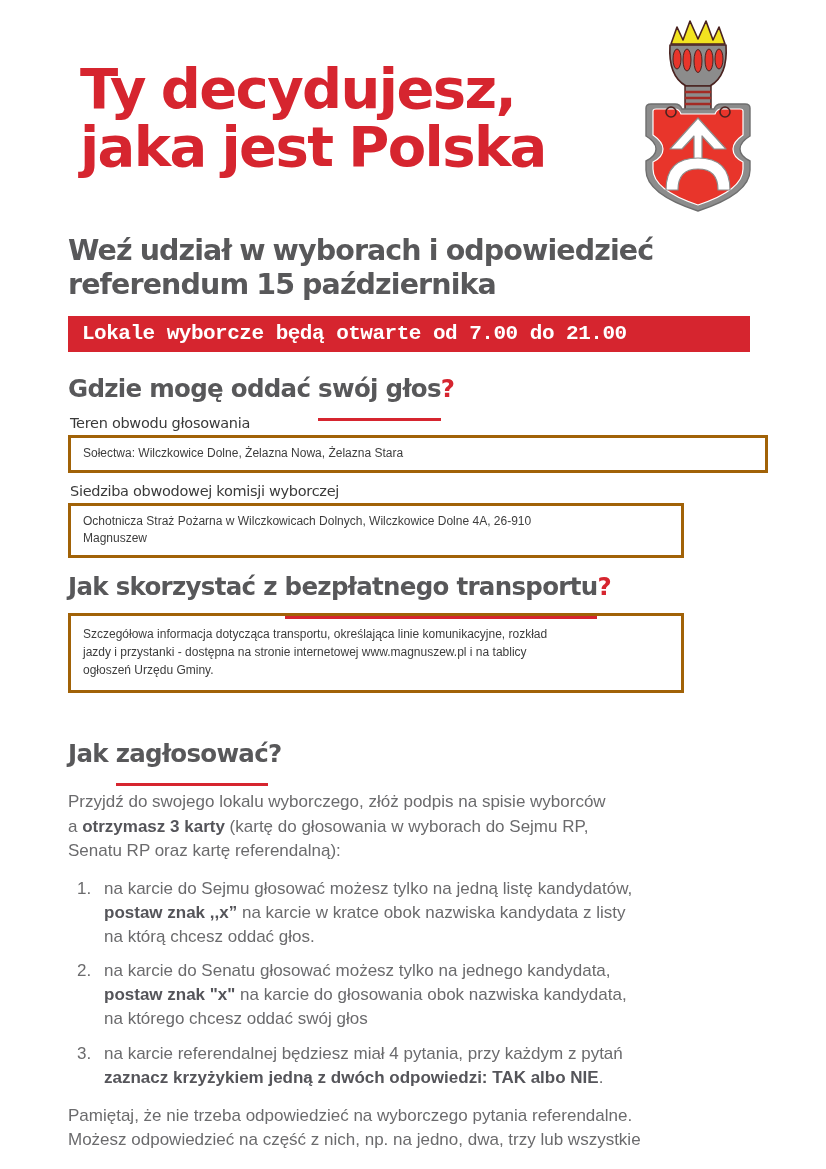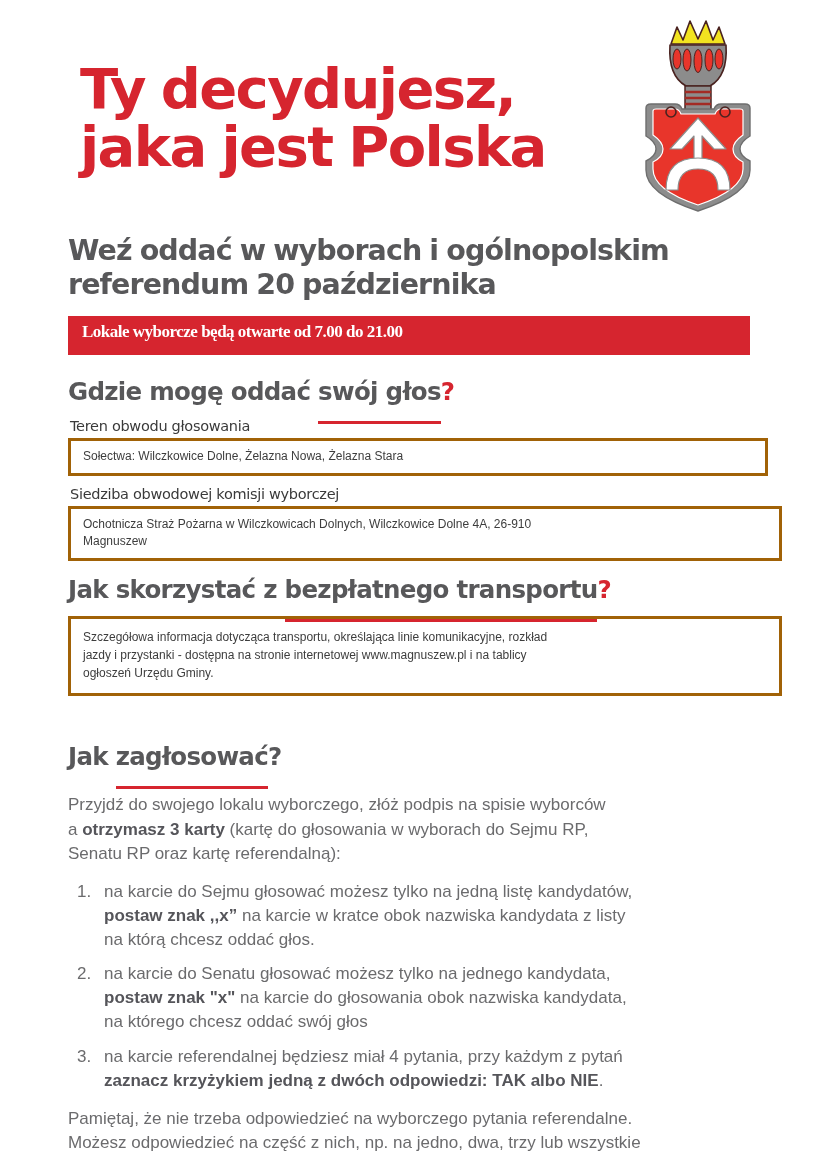--- a/index.html
+++ b/index.html
@@ -64,25 +64,25 @@
     letter-spacing: -0.9px;
     color: #58585a;
     margin: 18px 0 0 0;
     word-spacing: -1px;
   }
   .subtitle .sl { display: block; white-space: nowrap; }
 
   .hours-bar {
     background: #D6252F;
     color: #ffffff;
-    font-family: Liberation Serif, serif;
-    font-weight: 700;
-    font-size: 17px;
+    font-family: Liberation Mono, monospace;
+    font-weight: 700;
+    font-size: 21px;
     letter-spacing: -0.5px;
-    padding: 6px 0 13px 14px;
+    padding: 6px 0 7px 14px;
     margin-top: 14px;
     width: 682px;
     box-sizing: border-box;
     white-space: nowrap;
   }
 
   
   .sec-head {
     font-family: "DejaVu Sans", sans-serif;
     font-weight: 700;
@@ -115,21 +115,21 @@
     border: 3px solid #a16207;
     background: #ffffff;
     padding: 7px 0 8px 12px;
     font-size: 12px;
     line-height: 1.42;
     color: #3d3d3d;
     width: 700px;
     box-sizing: border-box;
     margin-bottom: 10px;
   }
-  .box.wide { width: 714px; }
+  .box.wide { width: 616px; }
   .box p { margin: 0; }
 
   .box.transport-box {
     padding: 9px 22px 11px 12px;
     line-height: 1.5;
     margin-bottom: 0;
   }
 
   
   .body-p {
@@ -215,22 +215,22 @@
         <circle cx="95" cy="100" r="5" fill="none" stroke="#4A2320" stroke-width="1.6"></circle>
 
         <path d="M68 106 L96 137 L84 137 L72 124 L72 147 L64 147 L64 124 L52 137 L40 137 Z" fill="#ffffff" stroke="#8C8C8C" stroke-width="1.2" stroke-linejoin="round"></path>
 
         <path d="M36 178 Q36 146 68 146 Q100 146 100 178 L88 178 Q88 157 68 157 Q48 157 48 178 Z" fill="#ffffff" stroke="#8C8C8C" stroke-width="1.2" stroke-linejoin="round"></path>
       </svg>
     </div>
   </div>
 
   <h2 class="subtitle">
-    <span class="sl">Weź oddać w wyborach i ogólnopolskim</span>
-    <span class="sl">referendum 20 października</span>
+    <span class="sl">Weź udział w wyborach i odpowiedzieć</span>
+    <span class="sl">referendum 15 października</span>
   </h2>
 
   <div class="hours-bar">Lokale wyborcze będą otwarte od 7.00 do 21.00</div>
 
   <h3 class="sec-head"><span>Gdzie mogę oddać </span><span class="u">swój głos</span><span class="q-red">?</span></h3>
 
   <div class="field-label">Teren obwodu głosowania</div>
   <div class="box">
     <p>Sołectwa: Wilczkowice Dolne, Żelazna Nowa, Żelazna Stara</p>
   </div>

